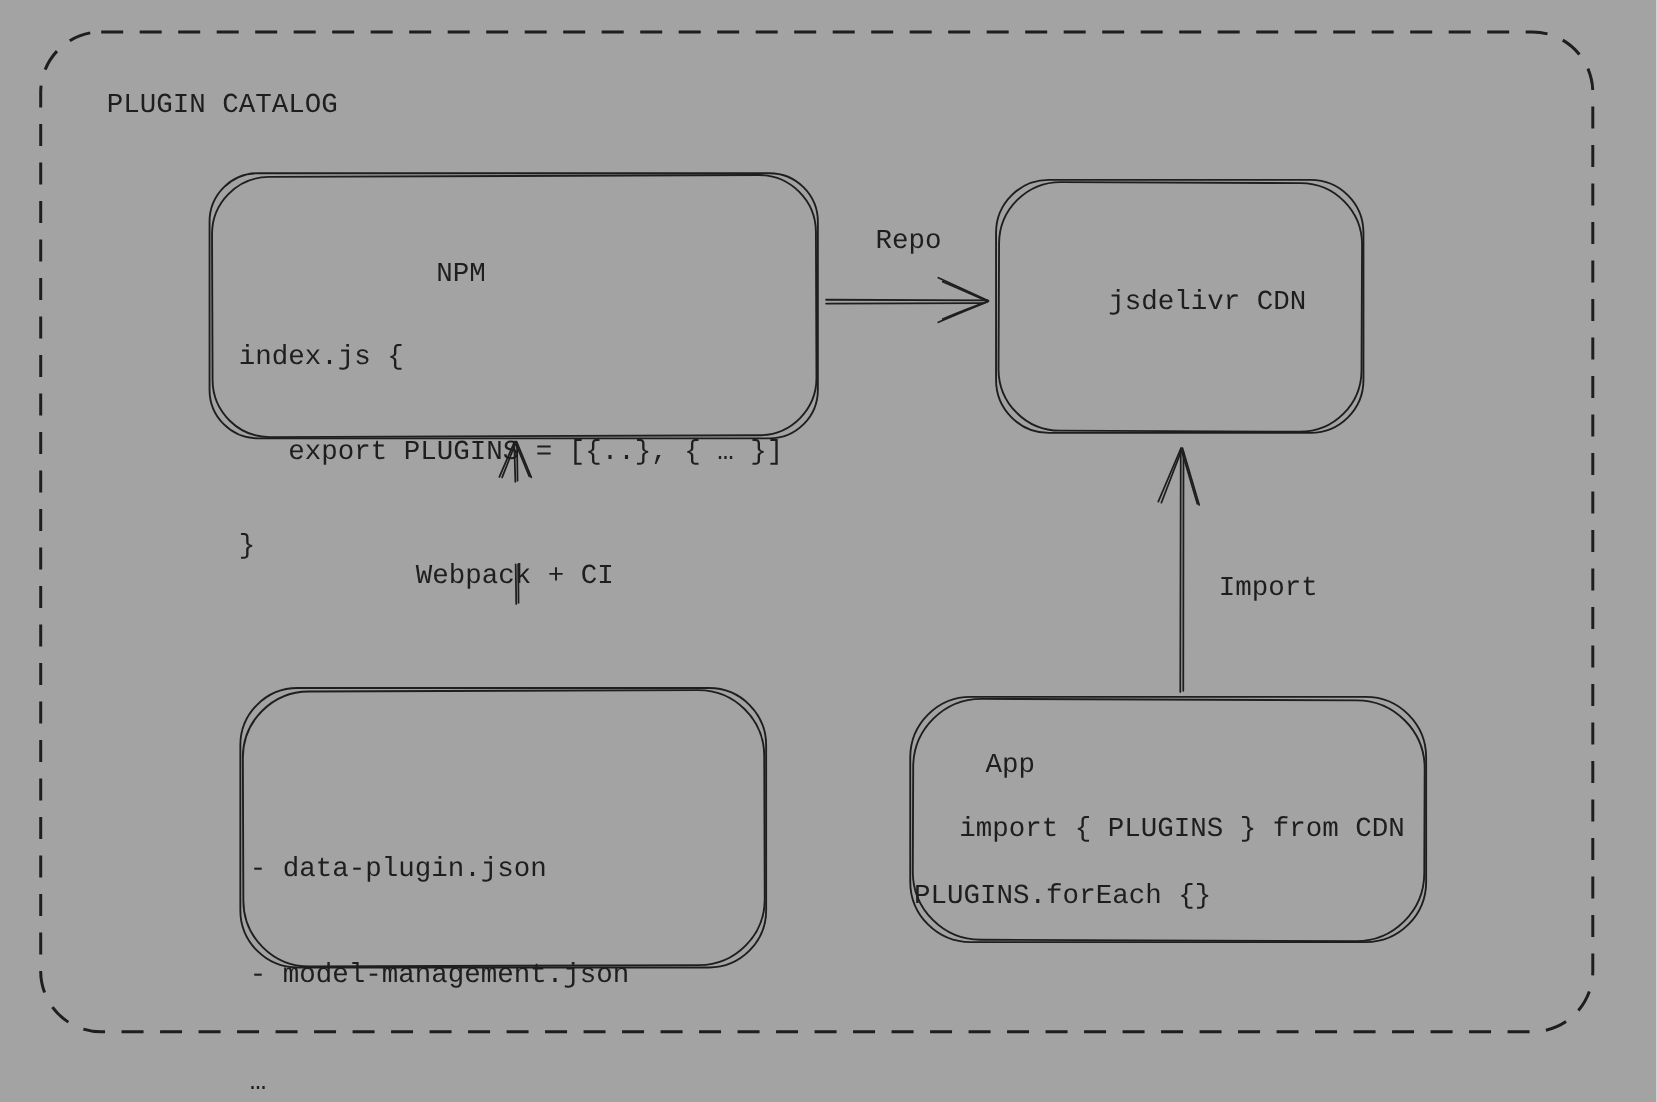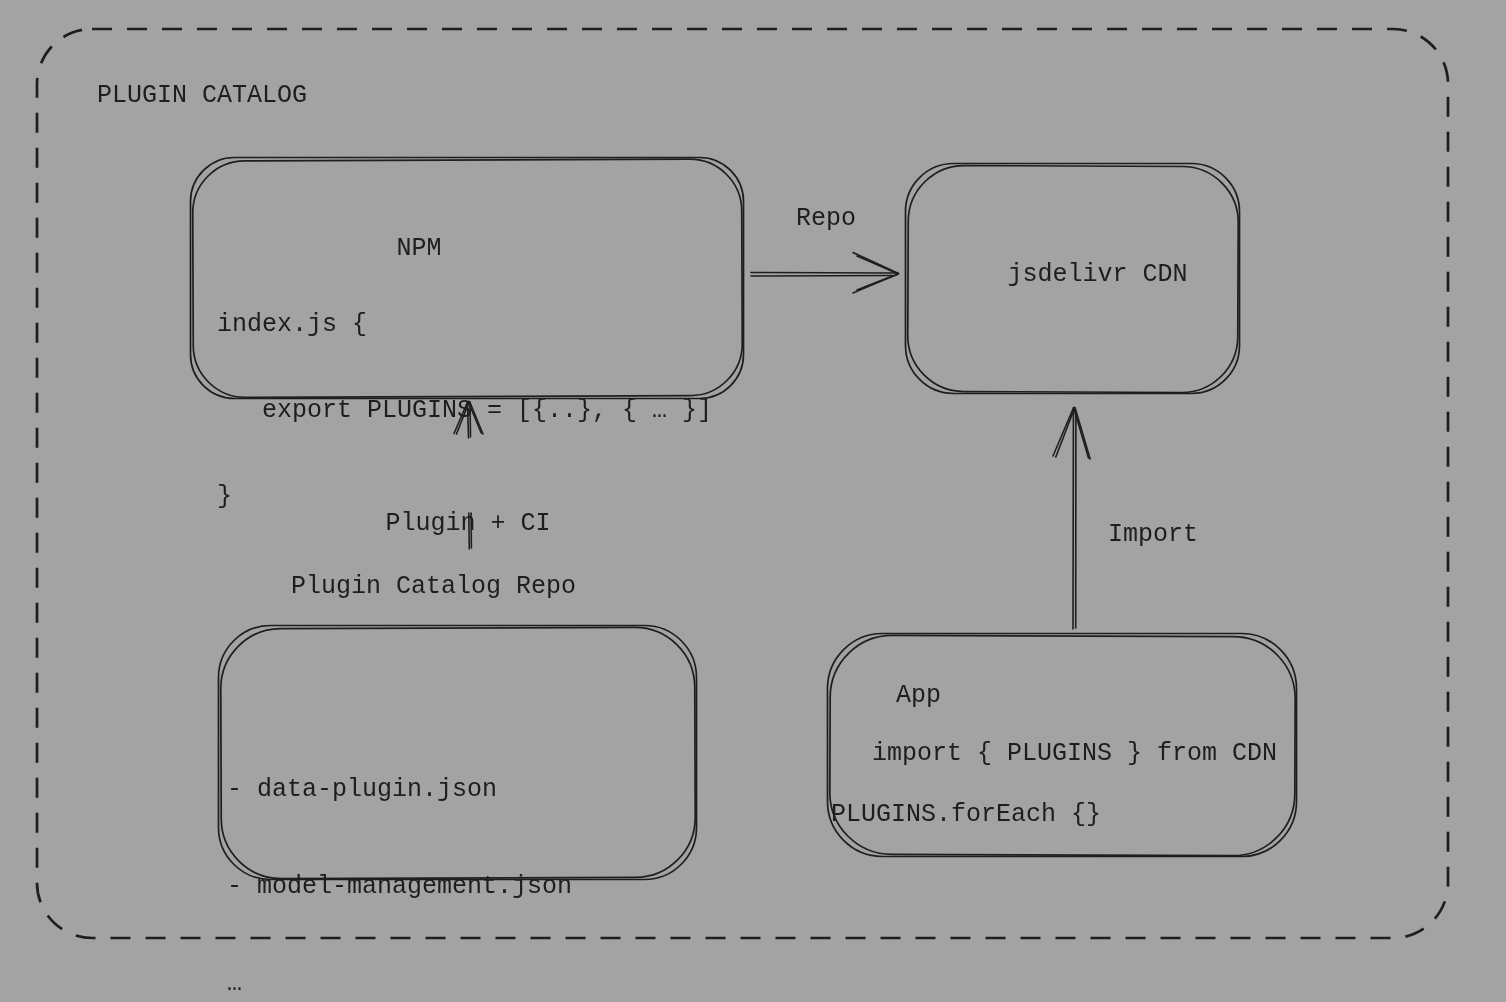--- a/index.html
+++ b/index.html
@@ -120,24 +120,23 @@
     <div>index.js {</div>
     <div>   export PLUGINS = [{..}, { … }]</div>
     <div>}</div>
   </div>
 
   <div class="t center" style="top:206px; left:752px; width:148px;">Repo</div>
 
   <div class="t center" style="top:262px; left:905px; width:385px;">jsdelivr CDN</div>
 
   <div class="t center" id="webpack-label">
-    <div>Plugin + CI</div>
+    <div>Webpack + CI</div>
   </div>
 
-  <div class="t" style="top:574px; left:291px;">Plugin Catalog Repo</div>
 
   <div class="t" id="repo-files">
     <div>- data-plugin.json</div>
     <div>- model-management.json</div>
     <div>…</div>
   </div>
 
   <div class="t" style="top:683px; left:896px;text-align:right;">App</div>
 
   <div class="t" style="top:741px; left:860px;margin-left:12px;">import { PLUGINS } from CDN</div>

